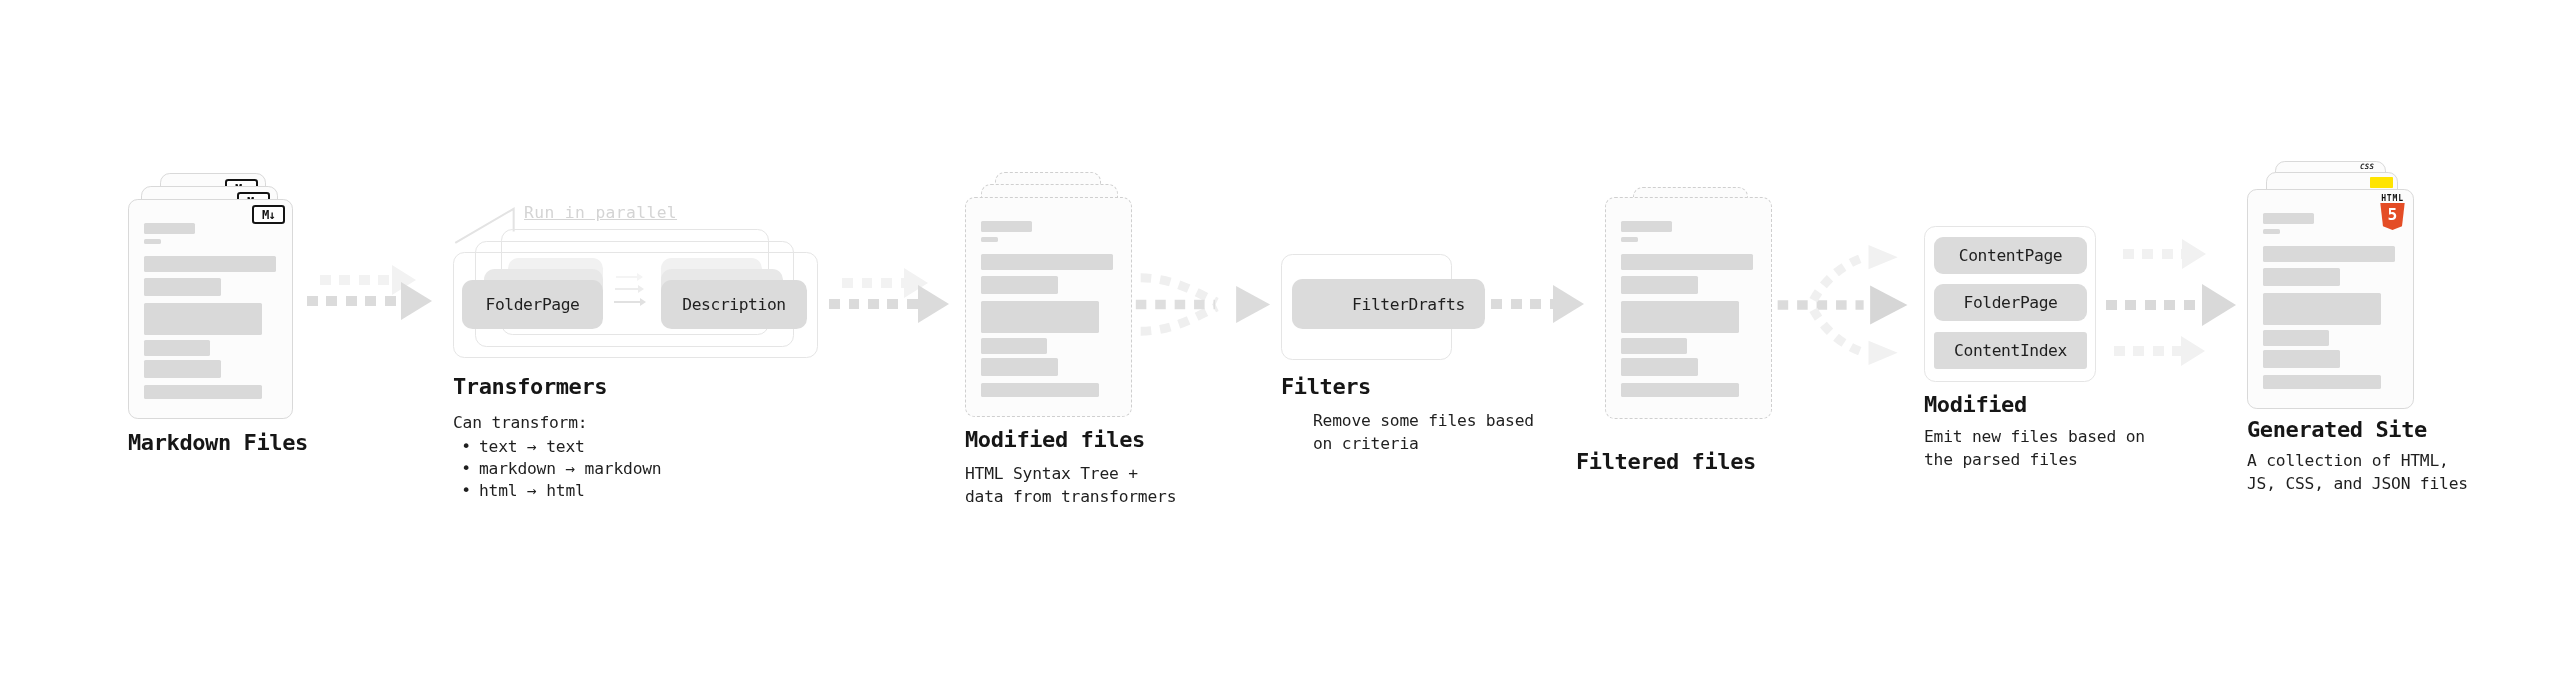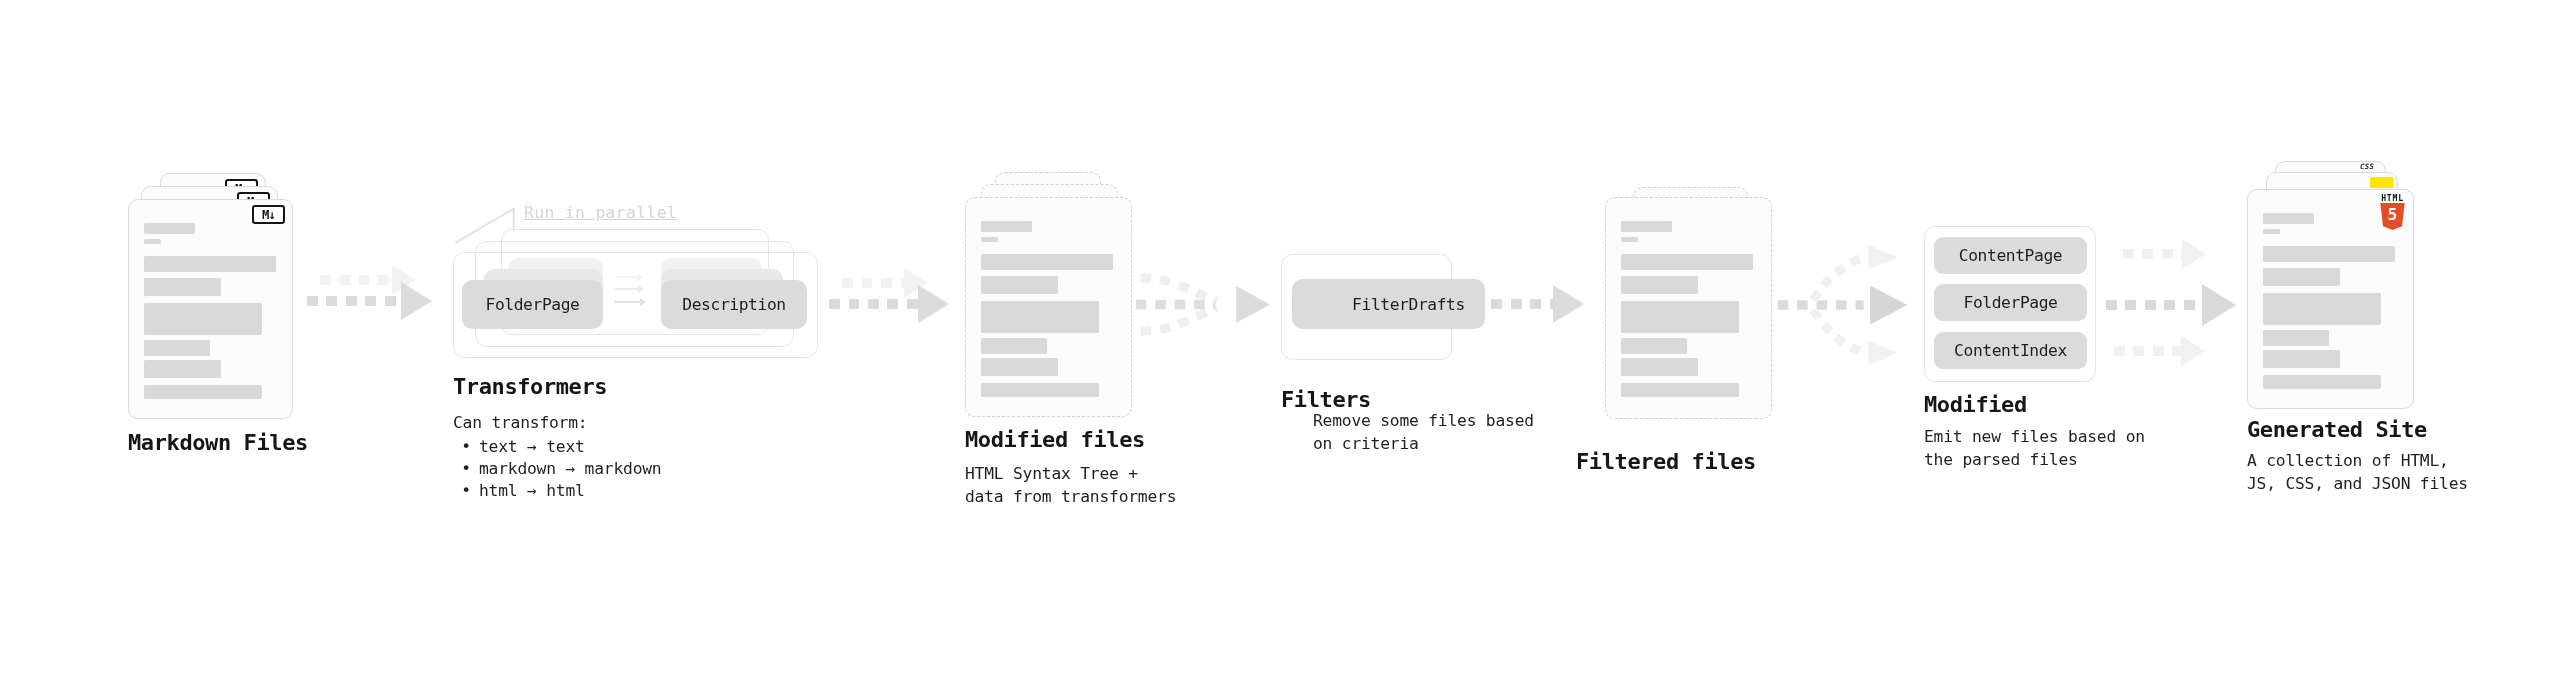--- a/index.html
+++ b/index.html
@@ -153,21 +153,21 @@
 
   <svg style="left:1134px;top:260px;" width="142" height="89" viewBox="0 0 175 110" fill="none">
     <path d="M8 22 C 48 22 76 40 102 52" stroke="#efefef" stroke-width="11" stroke-dasharray="13 11"></path>
     <path d="M8 88 C 48 88 76 70 102 58" stroke="#efefef" stroke-width="11" stroke-dasharray="13 11"></path>
     <path d="M2 55 L 100 55" stroke="#dedede" stroke-width="12" stroke-dasharray="13 11"></path>
     <polygon points="126,32 168,55 126,78" fill="#dcdcdc"></polygon>
   </svg>
 
   <div class="box" style="left:1281px;top:254px;width:171px;height:106px;"></div>
   <div class="pill" style="left:1292px;top:279px;width:153px;height:50px;padding-left:40px;">FilterDrafts</div>
-  <div class="stage-label" style="left:1281px;top:374px;margin-top:13px;">Filters</div>
+  <div class="stage-label" style="left:1281px;top:374px;">Filters</div>
   <div class="caption" style="left:1281px;top:409px;margin-left:32px;">Remove some files based
 on criteria</div>
 
   <div class="arrow" style="left:1472px;top:304px;color:#dbdbdb;">
     <div class="line" style="width:81px"></div>
       <div class="head" style="left:81px"></div>
   </div>
 
   <div class="card dashed" style="left:1633px;top:187px;width:115px;height:49px;"></div>
   <div class="card dashed" style="left:1605px;top:197px;width:167px;height:222px;">
@@ -189,21 +189,21 @@
     <polygon points="116,66 162,90 116,114" fill="#d6d6d6"></polygon>
     <path d="M46 84 C 62 56 84 40 106 32" stroke="#f0f0f0" stroke-width="11" stroke-dasharray="12 10"></path>
     <polygon points="114,16 150,31 114,46" fill="#f1f1f1"></polygon>
     <path d="M46 96 C 62 124 84 140 106 148" stroke="#f0f0f0" stroke-width="11" stroke-dasharray="12 10"></path>
     <polygon points="114,134 150,149 114,164" fill="#f1f1f1"></polygon>
   </svg>
 
   <div class="box" style="left:1924px;top:226px;width:172px;height:156px;"></div>
   <div class="pill" style="left:1934px;top:237px;width:153px;height:37px;border-radius:9px;">ContentPage</div>
   <div class="pill" style="left:1934px;top:284px;width:153px;height:37px;border-radius:9px;">FolderPage</div>
-  <div class="pill" style="left:1934px;top:332px;width:153px;height:37px;border-radius:9px;">ContentIndex</div>
+  <div class="pill" style="left:1934px;top:332px;width:153px;height:37px;border-radius:3px;">ContentIndex</div>
   <div class="stage-label" style="left:1924px;top:392px;">Modified</div>
   <div class="caption" style="left:1924px;top:425px;">Emit new files based on
 the parsed files</div>
 
   <div class="arrow light" style="left:2123px;top:254px;color:#f1f1f1;">
     <div class="line" style="width:59px"></div>
       <div class="head" style="left:59px"></div>
   </div>
   <div class="arrow big" style="left:2106px;top:305px;color:#d9d9d9;">
     <div class="line" style="width:96px"></div>

